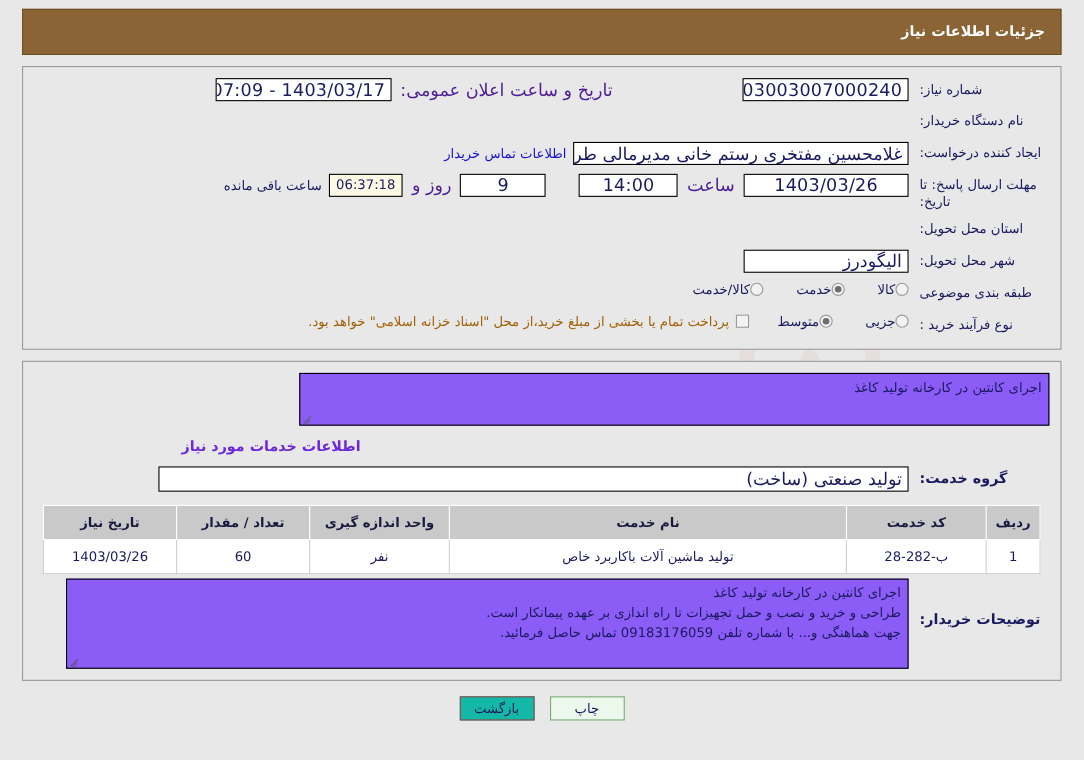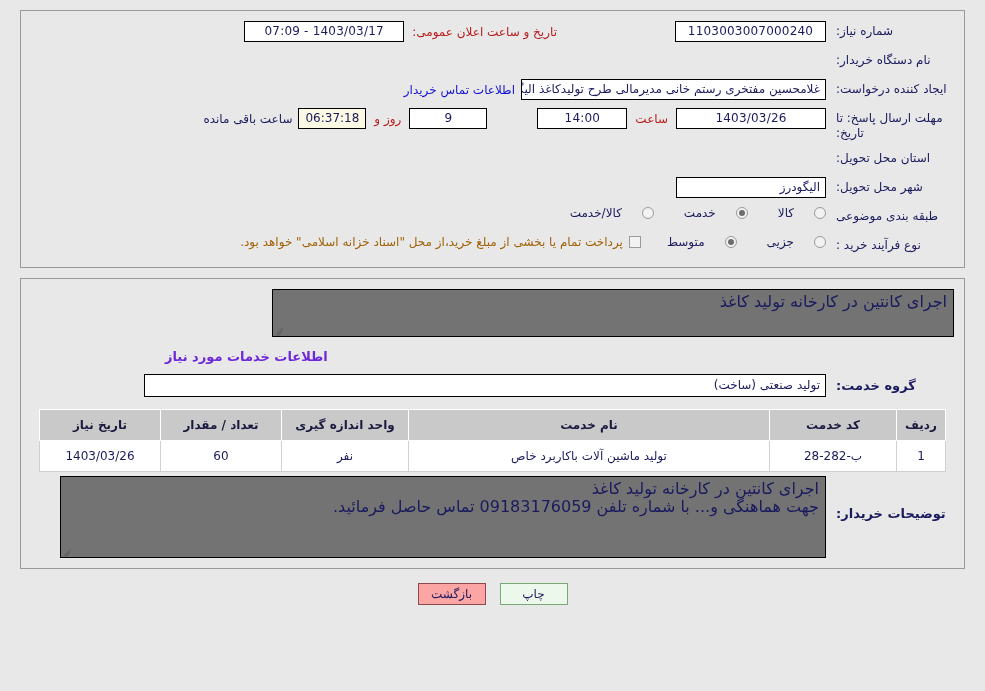--- a/index.html
+++ b/index.html
@@ -108,43 +108,43 @@
   }
   .fbody.wrapline { flex-wrap: nowrap; }
 
   .ibox {
     background: #ffffff;
     border: 1px solid #000000;
     height: 21px;
     line-height: 19px;
     padding: 0 5px;
     box-sizing: border-box;
-    font-size: 12px;
+    font-size: 16px;
     color: #1a1a5e;
     text-align: center;
     white-space: nowrap;
     overflow: hidden;
     display: inline-block;
   }
   .ibox.right { text-align: right; }
   .ibox.num { font-family: "DejaVu Sans", sans-serif; letter-spacing: .2px; }
 
   .w-need    { width: 151px; }
   .w-date    { width: 160px; }
   .w-org     { width: 560px; }
   .w-creator { width: 305px; }
   .w-ddate   { width: 150px; }
-  .w-dtime   { width: 90px; margin-left: 20px; }
+  .w-dtime   { width: 90px; }
   .w-days    { width: 78px; }
   .w-prov    { width: 150px; }
   .w-city    { width: 150px; }
 
   .inline-label {
-    font-size: 12px;
-    color: #b91c1c;
+    font-size: 16px;
+    color: #4c1d95;
     white-space: nowrap;
     padding: 0 2px;
   }
   .link {
     color: #1414d2;
     font-size: 12px;
     white-space: nowrap;
     cursor: pointer;
   }
   .countdown {
@@ -168,21 +168,21 @@
   
   .radio-group {
     display: flex;
     align-items: center;
     gap: 4px;
     flex-direction: row;
   }
   .radio-item {
     display: flex;
     align-items: center;
-    gap: 20px;
+    gap: 0;
     margin-left: 26px;
     white-space: nowrap;
   }
   .radio-item:last-child { margin-left: 0; }
   .radio {
     width: 12px; height: 12px;
     border-radius: 50%;
     border: 1px solid #9a9a9a;
     background: #f2f2f2;
     box-sizing: border-box;
@@ -209,24 +209,24 @@
     flex: 0 0 12px;
   }
   .note-text {
     font-size: 12px;
     color: #a16207;
     white-space: nowrap;
   }
 
   
   .tarea {
-    background: #737373;
+    background: #8b5cf6;
     border: 1px solid #000000;
     box-sizing: border-box;
-    font-size: 16px;
+    font-size: 12px;
     color: #1a1a5e;
     padding: 3px 6px;
     text-align: right;
     position: relative;
     line-height: 18px;
     overflow: hidden;
   }
   .tarea .grip {
     position: absolute;
     left: 2px; bottom: 1px;
@@ -304,21 +304,21 @@
     line-height: 20px;
     text-align: center;
     font-size: 12px;
     border: 1px solid #555555;
     box-sizing: border-box;
     cursor: pointer;
     padding: 0 10px;
     color: #1a1a5e;
   }
   .btn.print  { background: #edf8ec; border-color: #7aa877; text-align: center; }
-  .btn.back   { background: #fca5a5; border-color: #8c4a4a; }
+  .btn.back   { background: #14b8a6; border-color: #8c4a4a; }
 
   .desc-row {
     display: flex;
     align-items: flex-start;
     margin-top: 4px;
   }
   .desc-label {
     width: 128px;
     flex: 0 0 128px;
     text-align: left;
@@ -336,20 +336,23 @@
       <path d="M50 6 L88 20 L88 52 C88 76 50 94 50 94 C50 94 12 76 12 52 L12 20 Z" fill="none" stroke="#e3b9b9" stroke-width="9"></path>
       <path d="M50 26 L50 74" stroke="#e3b9b9" stroke-width="8" fill="none"></path>
       <path d="M34 46 L50 26 L66 46" stroke="#e3b9b9" stroke-width="8" fill="none"></path>
     </svg>
   </div>
   <div class="wm-text">AriaTender.net</div>
 </div>
 
 <div class="page">
 
+  <div class="title-bar">
+    <span class="title-text">جزئیات اطلاعات نیاز</span>
+  </div>
 
   <div class="panel p1">
 
     <div class="frow">
       <div class="flabel">شماره نیاز:</div>
       <div class="fbody">
         <span class="ibox num w-need">1103003007000240</span>
         <span class="inline-label" style="margin-right:110px;">تاریخ و ساعت اعلان عمومی:</span>
         <span class="ibox num w-date">1403/03/17 - 07:09</span>
       </div>
@@ -480,20 +483,21 @@
       </table>
     </div>
 
     <div class="desc-row">
       <div class="desc-label">
         <span class="bold-label">توضیحات خریدار:</span>
       </div>
       <div class="fbody" style="align-items:flex-start;">
         <div class="tarea" style="width:766px;height:82px;">
           <div>اجرای کانتین در کارخانه تولید کاغذ</div>
+          <div>طراحی و خرید و نصب و حمل تجهیزات تا راه اندازی بر عهده پیمانکار است.</div>
           <div>جهت هماهنگی و... با شماره تلفن 09183176059 تماس حاصل فرمائید.</div>
           <span class="grip">
               <span></span>
               <span></span>
             </span>
         </div>
       </div>
     </div>
   </div>
 

